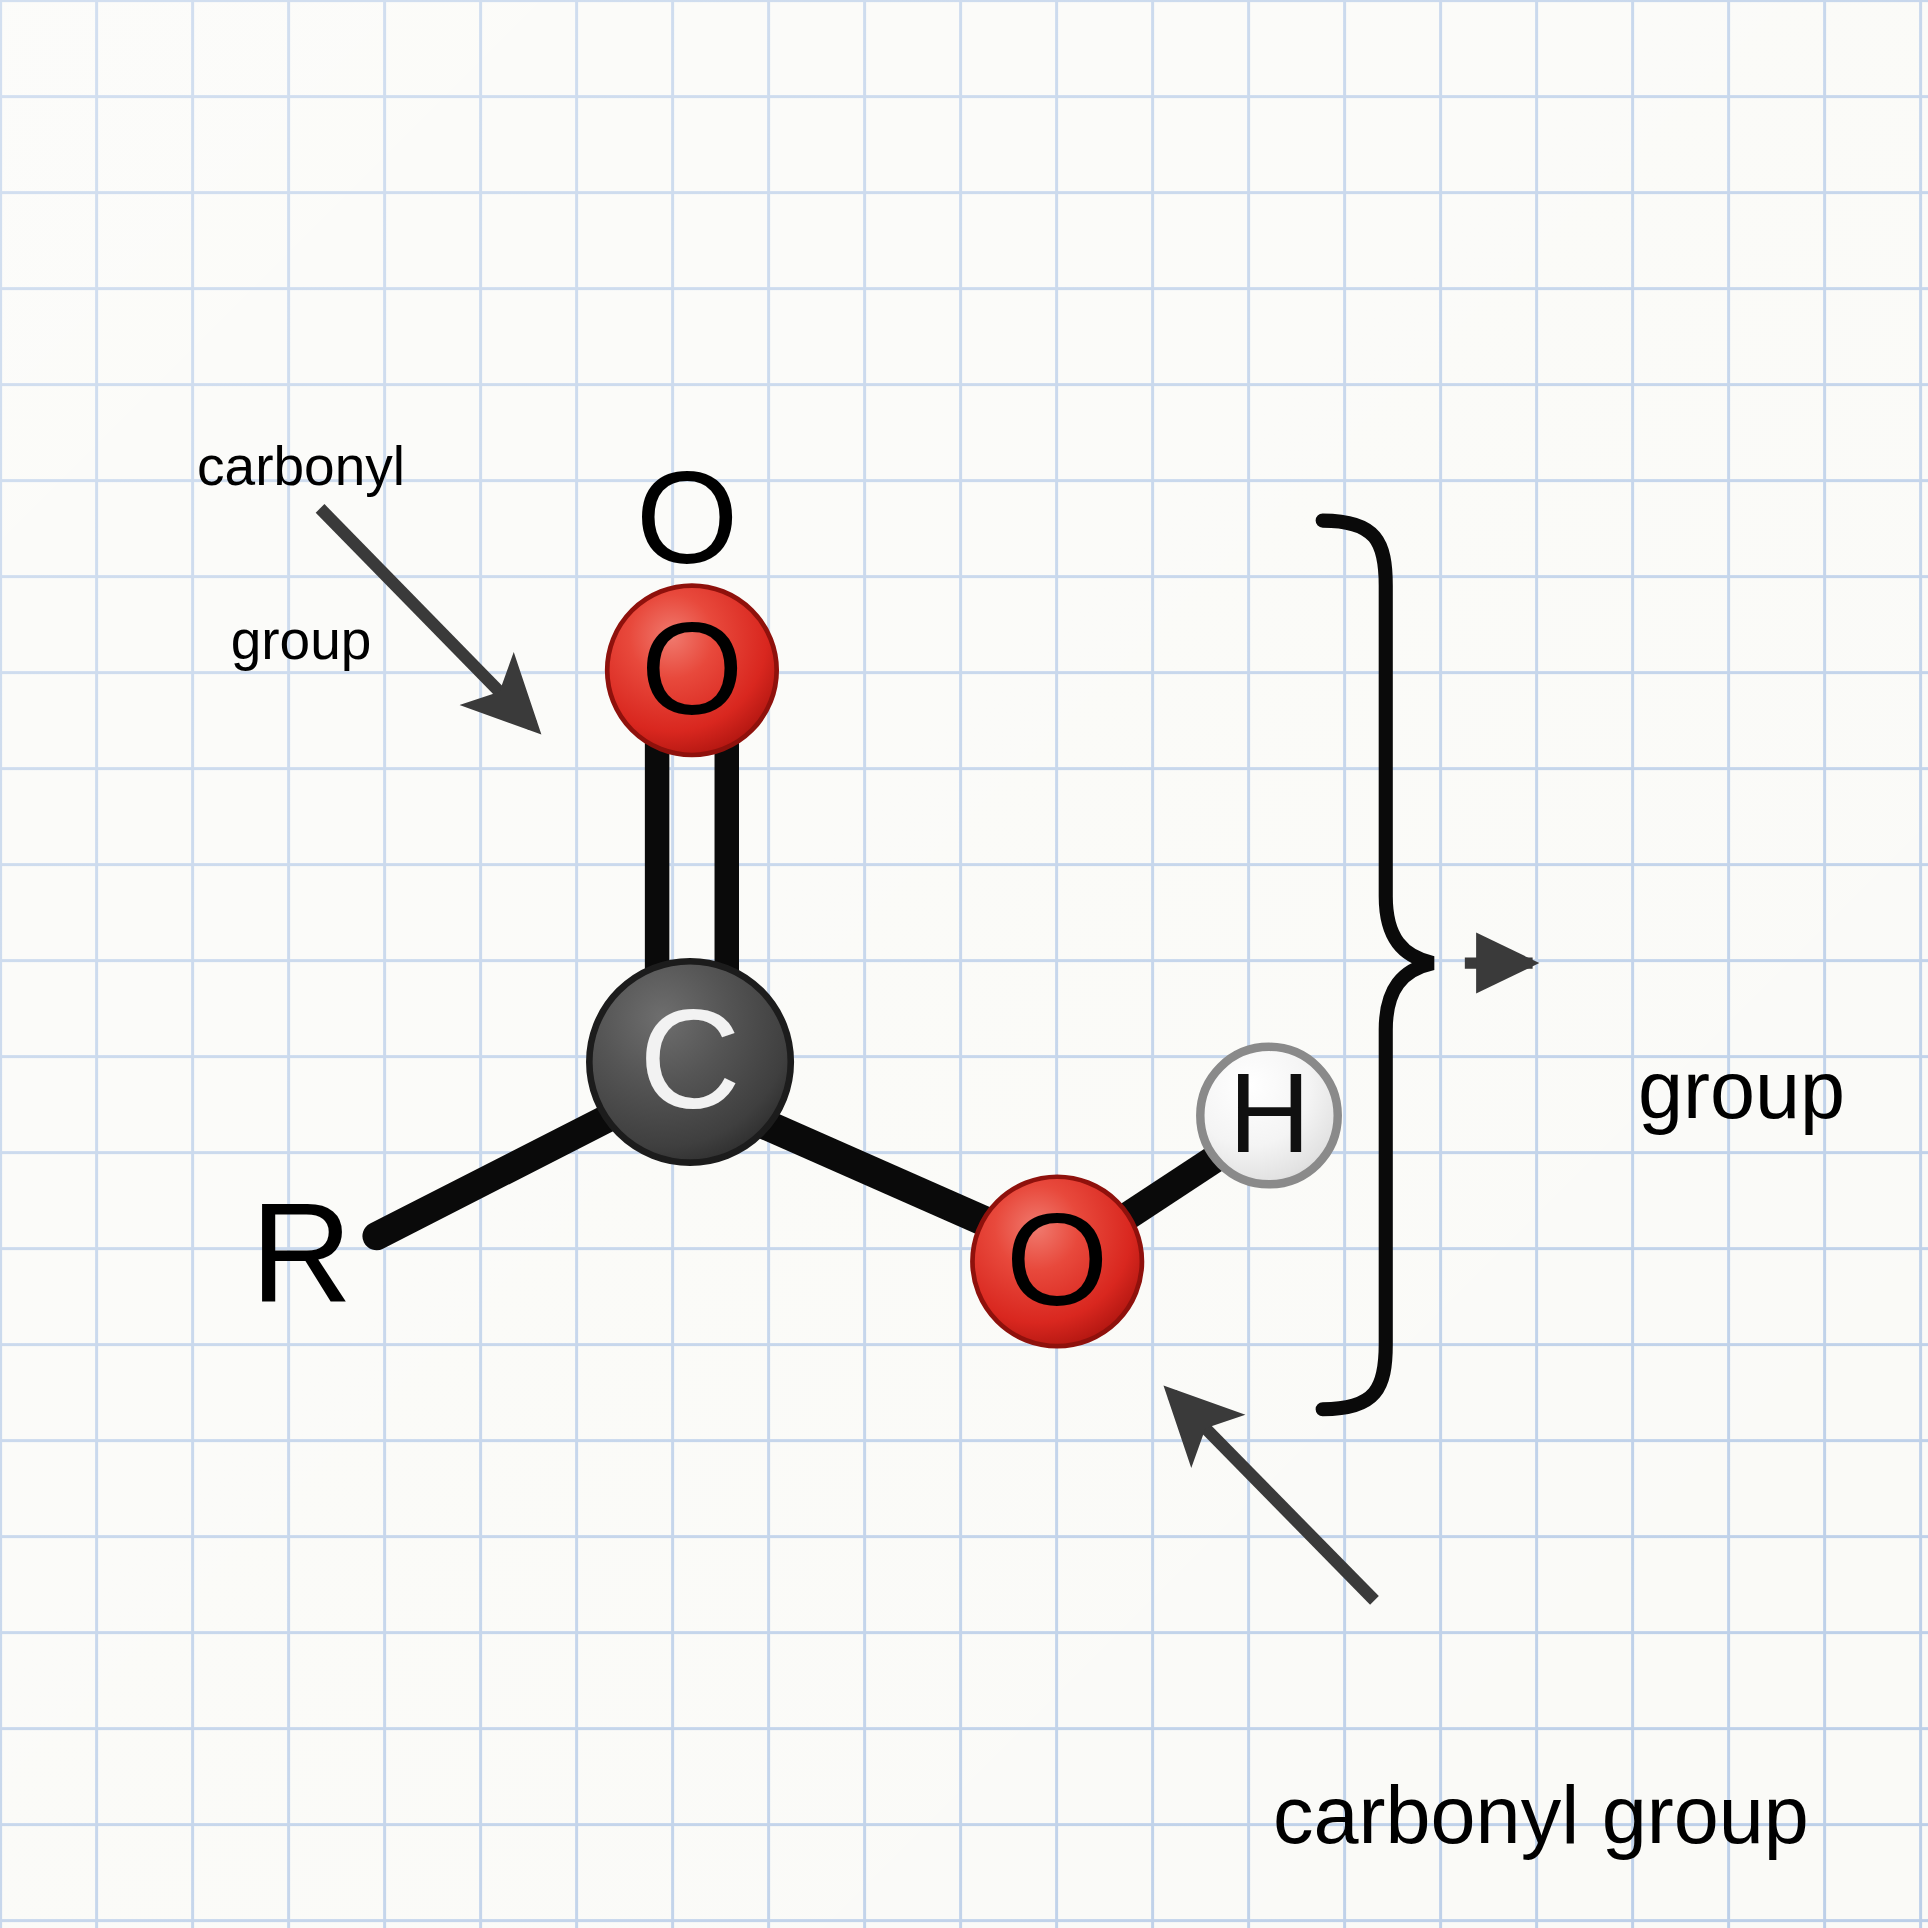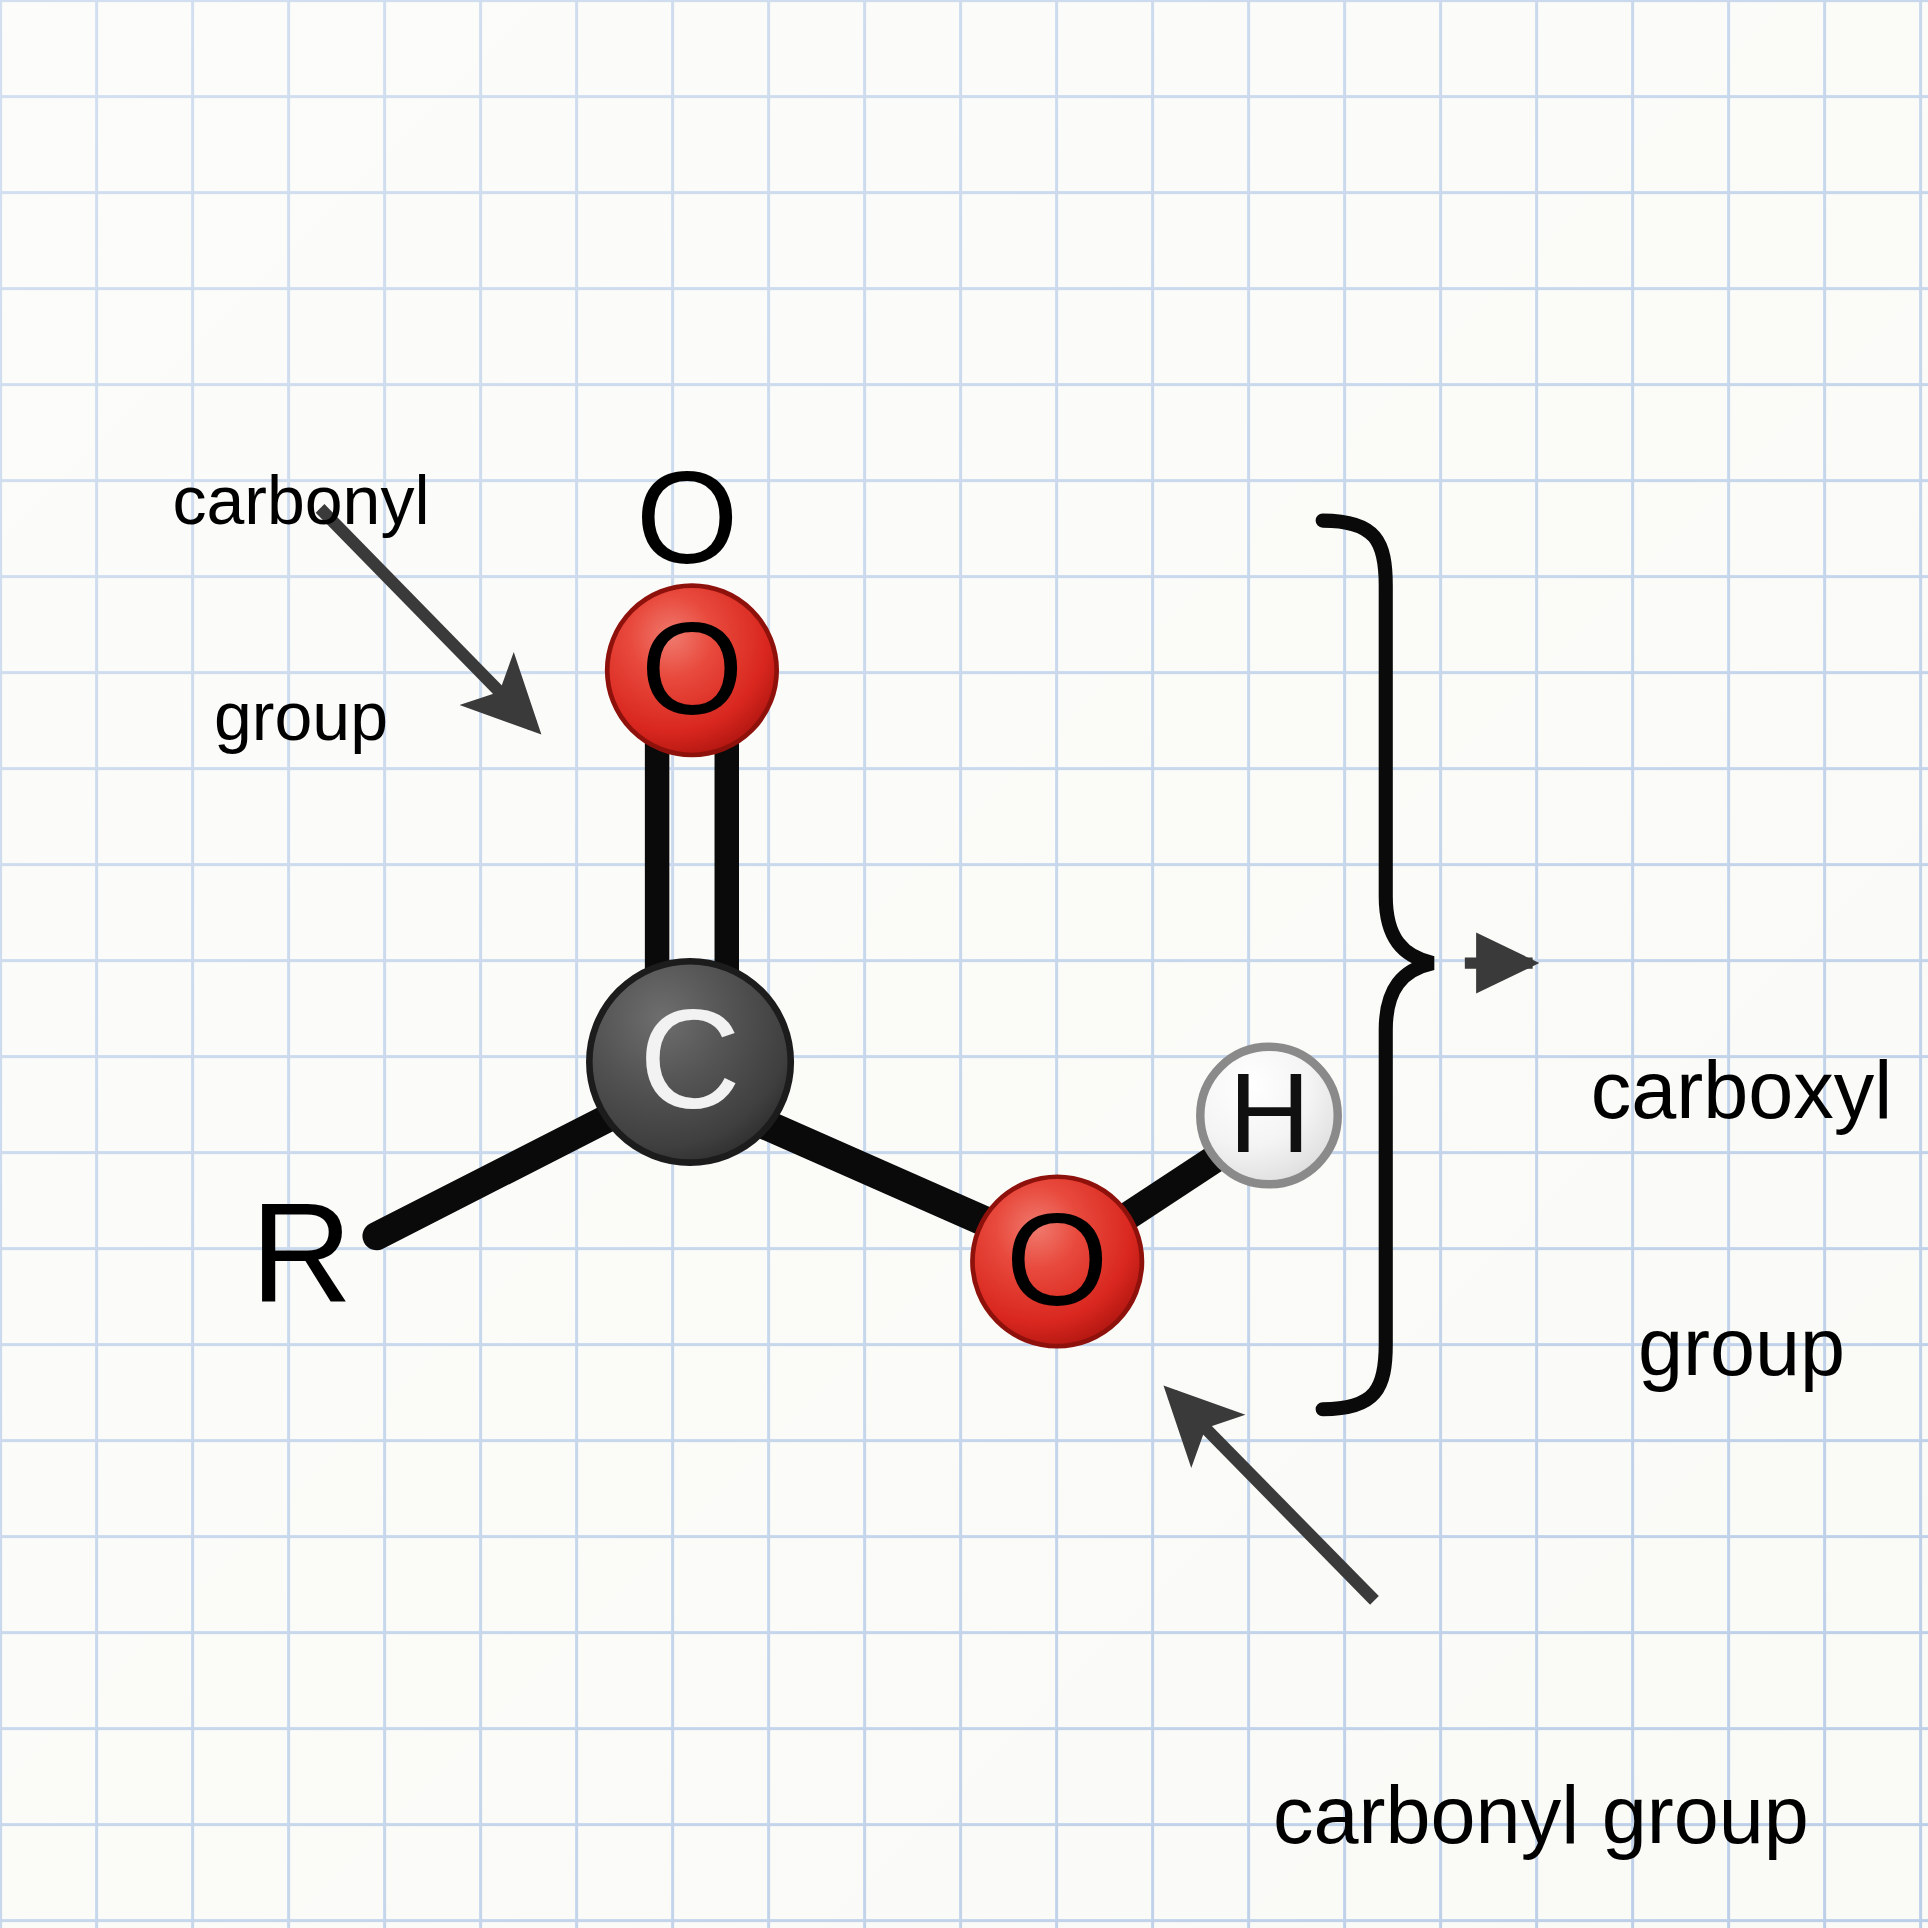--- a/index.html
+++ b/index.html
@@ -151,27 +151,26 @@
 
     <path d="M 1405 553
              C 1462 553, 1472 576, 1472 622
              L 1472 952
              C 1472 996, 1490 1016, 1522 1023
              C 1490 1030, 1472 1050, 1472 1094
              L 1472 1428
              C 1472 1474, 1462 1497, 1405 1497" fill="none" stroke="#0a0a0a" stroke-width="15" stroke-linecap="round"></path>
   </svg>
 
-  <div class="anno" style="left:141px; top:320px; font-size:68px; text-align:center; width:320px;">
+  <div class="anno" style="left:141px; top:320px; font-size:55px; text-align:center; width:320px;">
     <div>carbonyl</div>
     <div>group</div>
   </div>
 
   <div class="anno" style="left:1586px; top:876px; font-size:81px; text-align:center; width:311px;">
-    <div>carboxyl</div>
     <div>group</div>
   </div>
 
   <div class="anno" style="left:1273px; top:1601px; font-size:81px; text-align:left; width:603px;">
     <div>carbonyl group</div>
   </div>
 
 </div>
 
 

